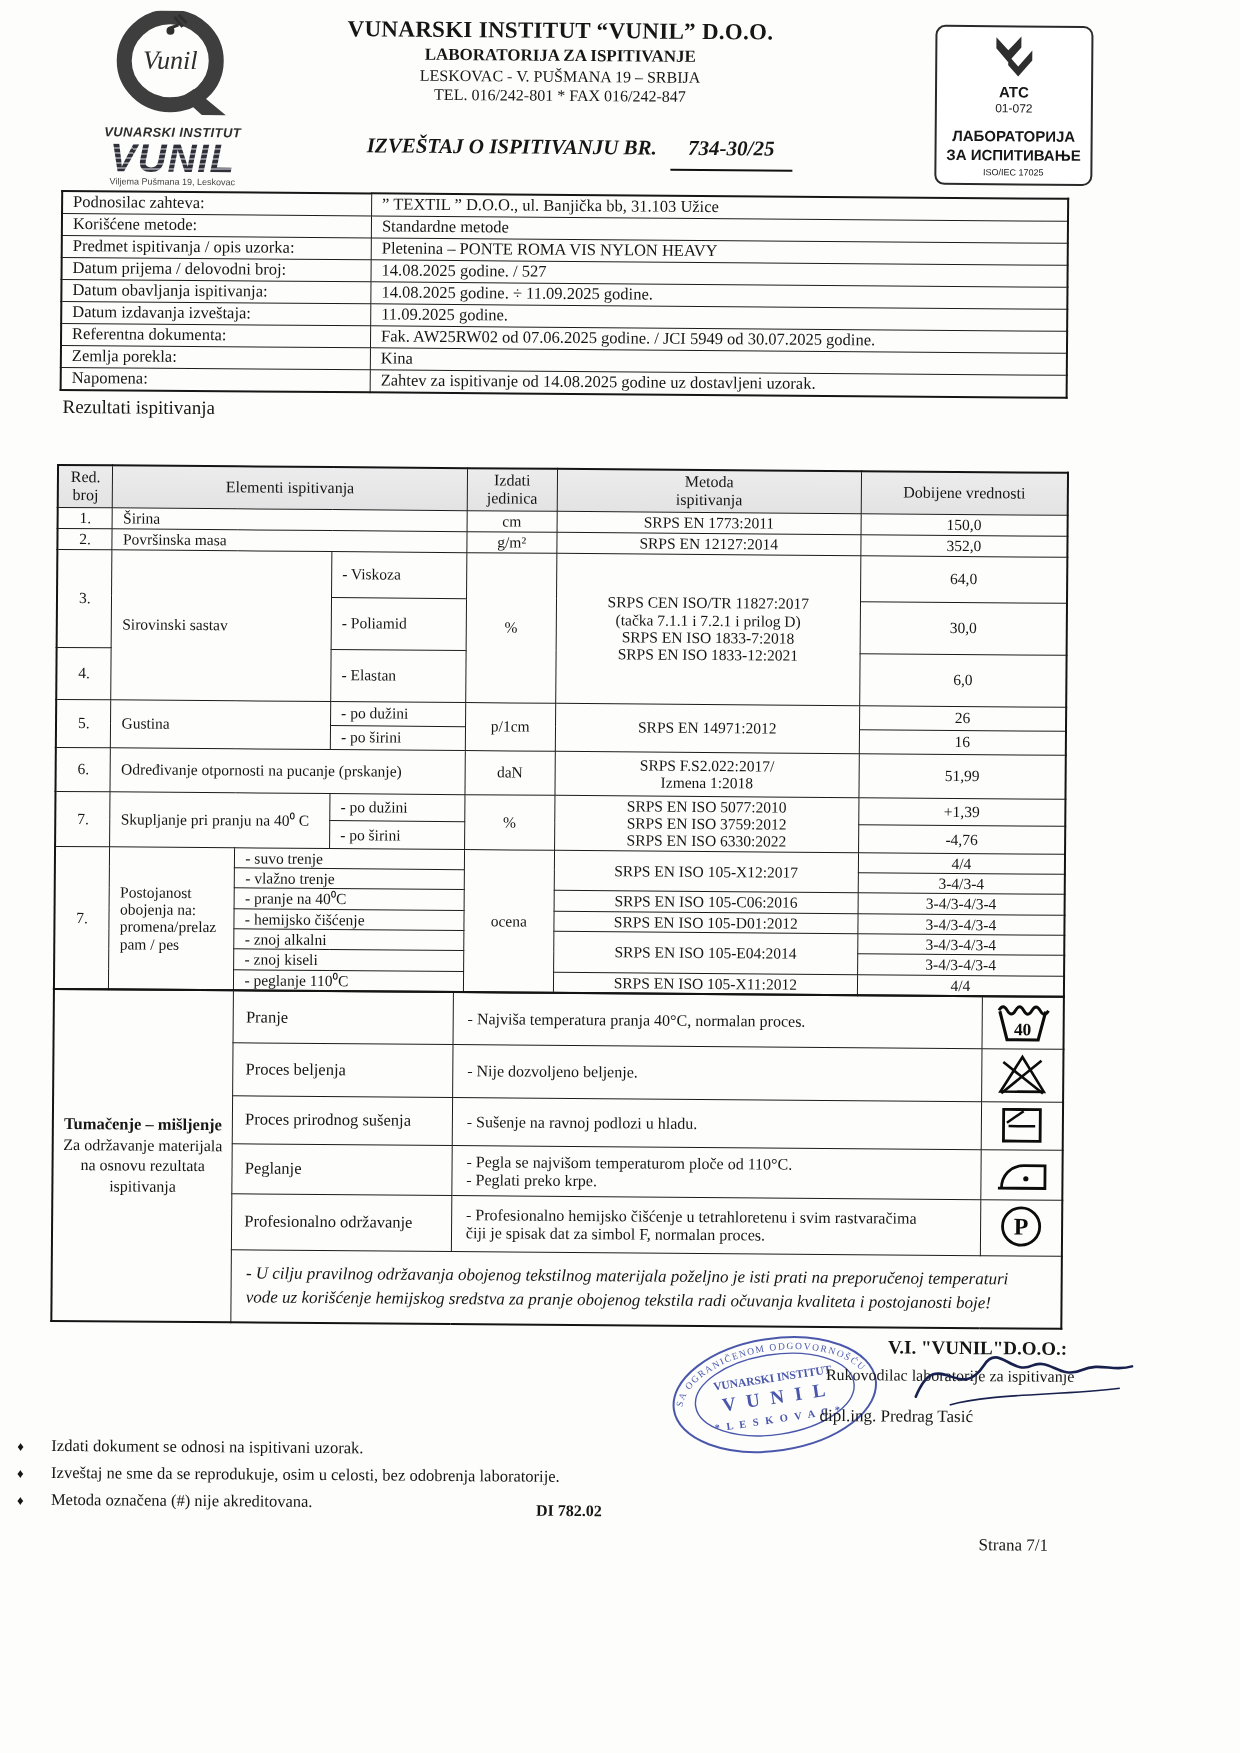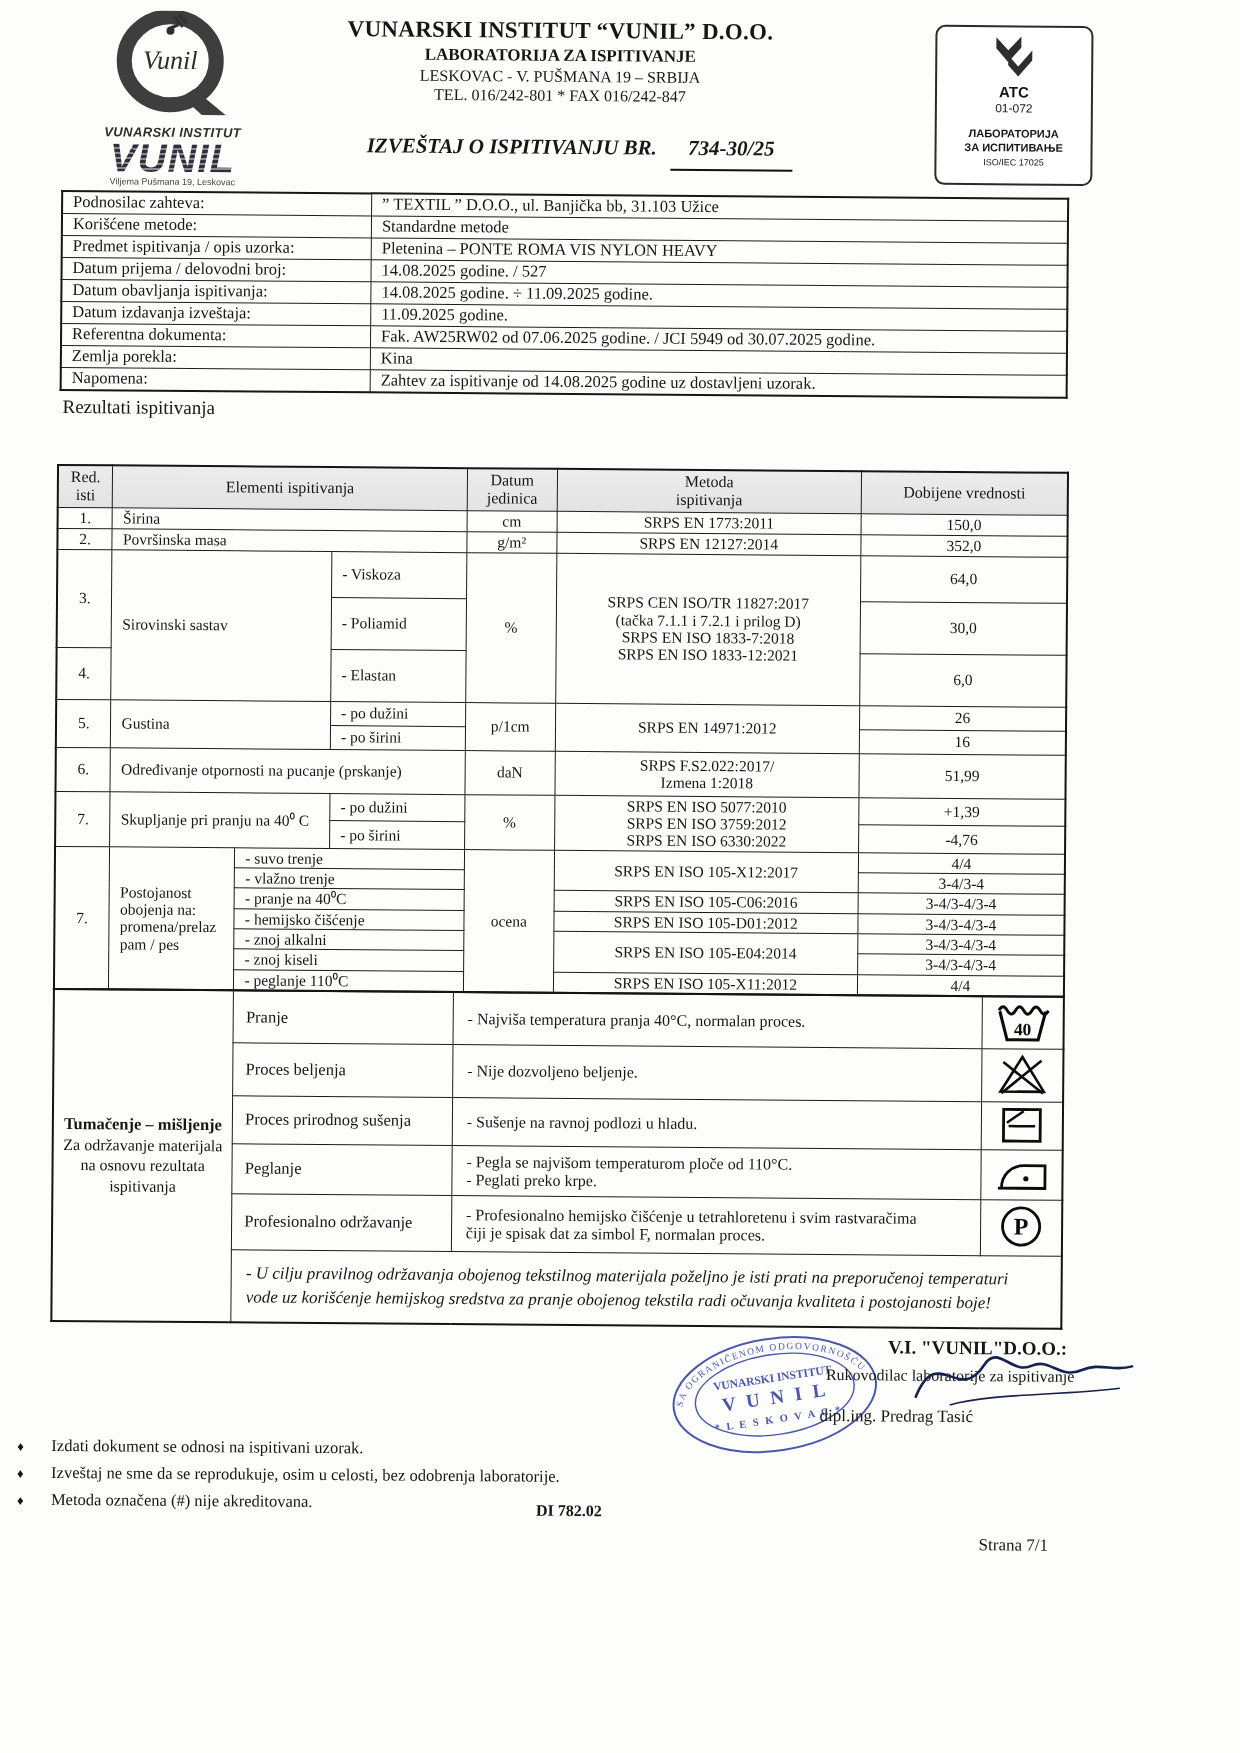--- a/index.html
+++ b/index.html
@@ -24,21 +24,21 @@
   .logo-block{left:78px;top:10px;width:190px;text-align:center;}
   .logo-q{position:relative;width:150px;height:108px;margin:0 auto;}
   .logo-inst{font-family:"Liberation Sans",sans-serif;font-size:13px;font-weight:bold;font-style:italic;color:#2e2e2e;margin-top:6px;letter-spacing:.4px;}
   .logo-vunil{font-family:"Liberation Sans",sans-serif;font-size:40px;line-height:36px;font-weight:bold;font-style:italic;color:#3c3c44;letter-spacing:1px;
     background:repeating-linear-gradient(180deg,#2f2f38 0 3px,#8b8b95 3px 5px);-webkit-background-clip:text;background-clip:text;-webkit-text-fill-color:transparent;}
   .logo-sub{font-family:"Liberation Sans",sans-serif;font-size:9px;color:#444;margin-top:1px;}
 
   .badge{left:935px;top:18px;width:158px;height:160px;border:2px solid #2a2a2a;border-radius:10px;text-align:center;padding-top:8px;box-sizing:border-box;background:#fff;}
   .badge-atc{font-family:"Liberation Sans",sans-serif;font-weight:bold;font-size:15px;margin-top:2px;}
   .badge-code{font-family:"Liberation Sans",sans-serif;font-size:12px;margin-top:1px;}
-  .badge-lab{font-family:"Liberation Sans",sans-serif;font-size:11px;font-weight:bold;margin-top:12px;line-height:1.25;}
+  .badge-lab{font-family:"Liberation Sans",sans-serif;font-size:15px;font-weight:bold;margin-top:12px;line-height:1.25;}
   .badge-iso{font-family:"Liberation Sans",sans-serif;font-size:9px;margin-top:2px;}
 
   
   table{border-collapse:collapse;}
   .itable{left:62px;top:190px;}
   .itable table{width:1008px;border:2.6px solid #161616;}
   .itable td{border:1.7px solid #1d1d1d;font-size:16.5px;height:21px;padding:0 10px;line-height:1.1;}
   .itable td.lbl{width:288px;}
 
   .sec-title{left:65px;top:396px;font-size:19px;}
@@ -176,23 +176,23 @@
           <col style="width:125px">
           <col style="width:95px">
           <col style="width:135px">
         <col style="width:90px">
           <col style="width:305px">
           <col style="width:207px">
       </colgroup>
       <tbody>
         <tr class="head" style="height:42px">
           <td class="pre">Red.
-isti</td>
+broj</td>
           <td colspan="3">Elementi ispitivanja</td>
-          <td class="pre">Datum
+          <td class="pre">Izdati
 jedinica</td>
           <td class="pre">Metoda
 ispitivanja</td>
           <td>Dobijene vrednosti</td>
         </tr>
         <tr style="height:21px">
           <td class="c">1.</td>
           <td colspan="3" class="l">Širina</td>
           <td class="c">cm</td>
           <td class="c">SRPS EN 1773:2011</td>

